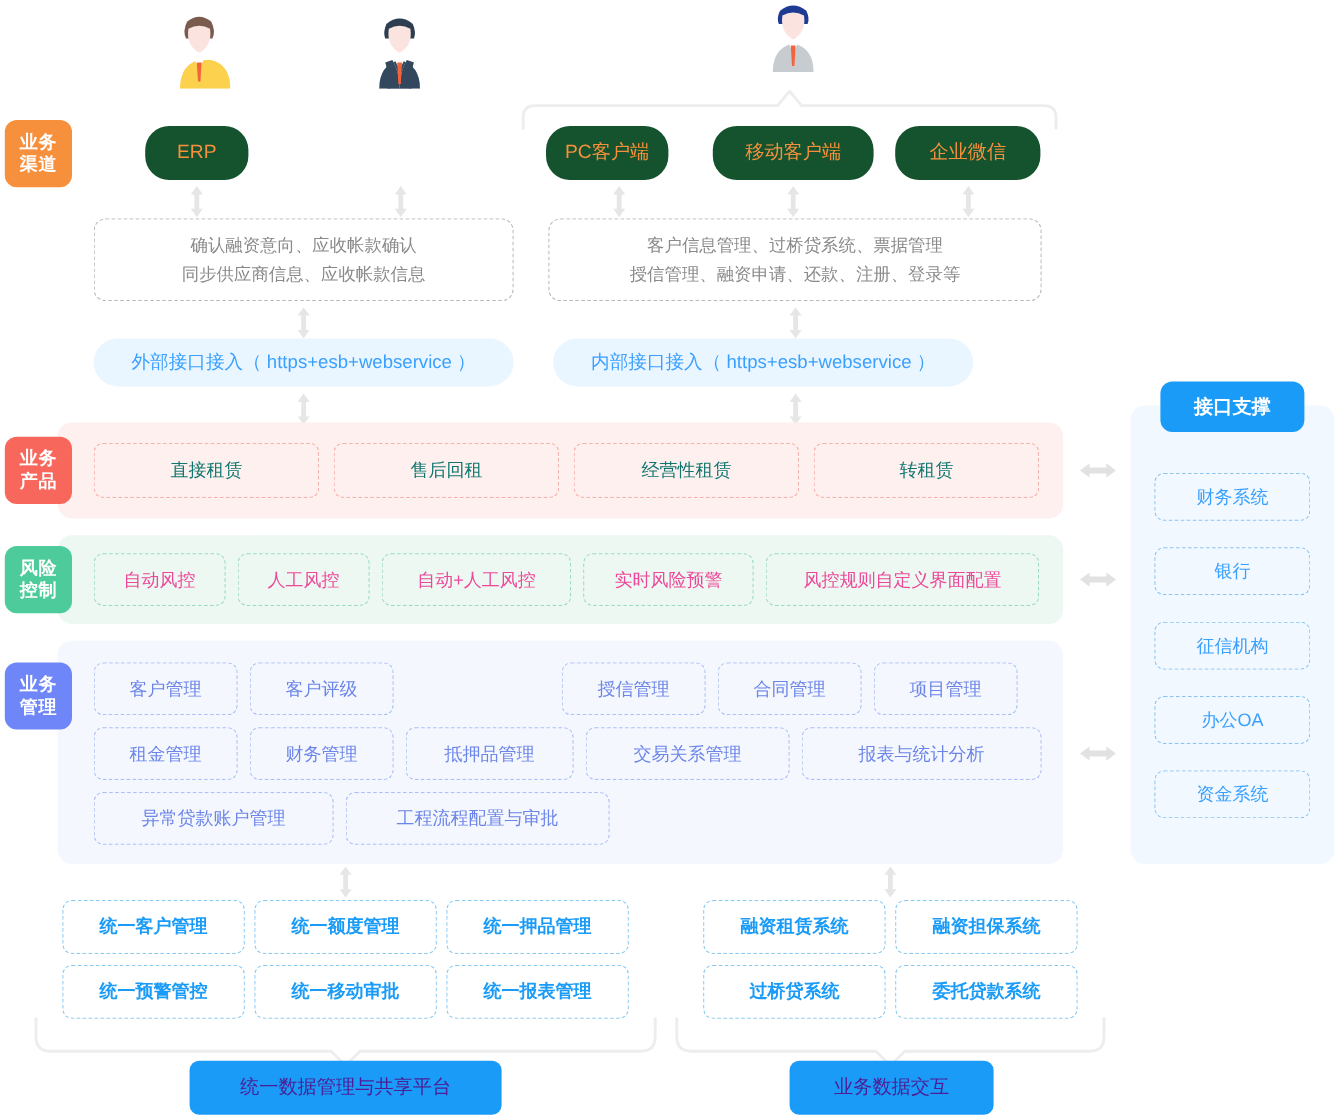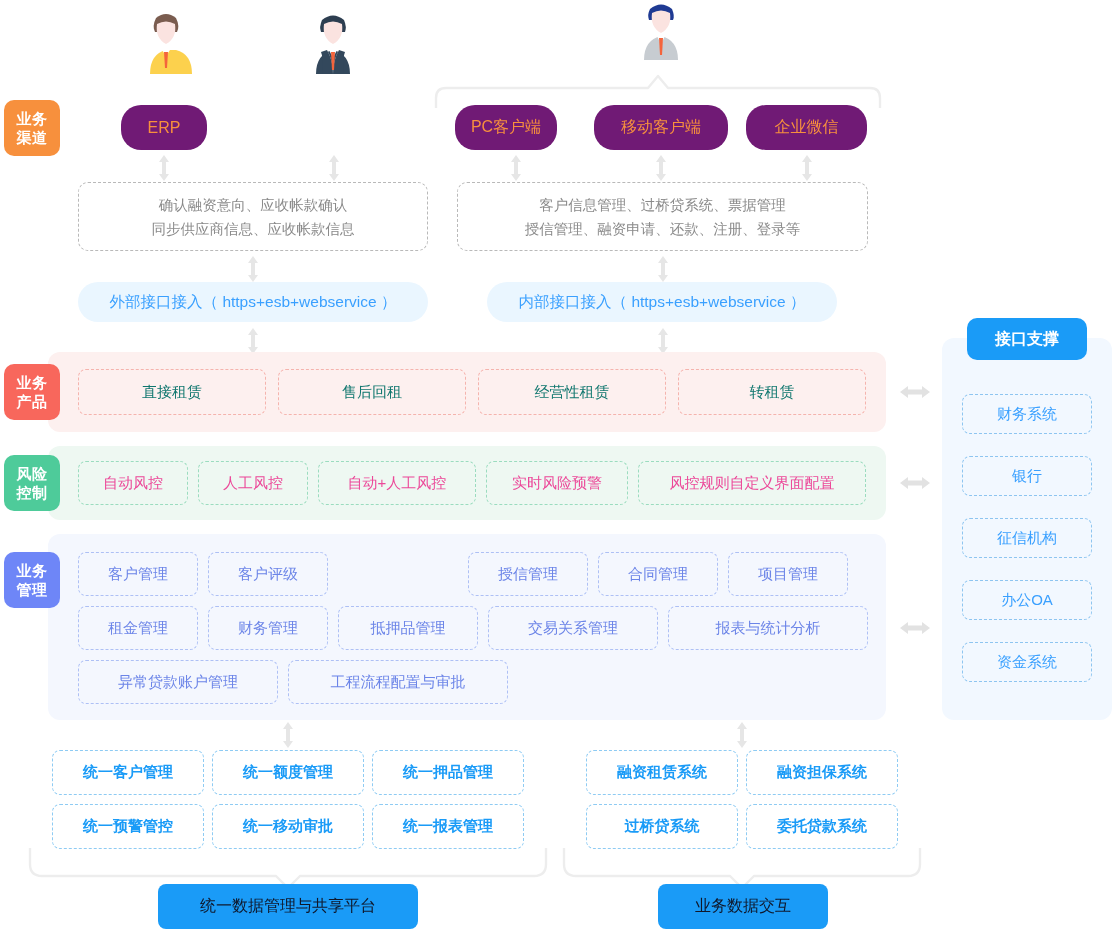--- a/index.html
+++ b/index.html
@@ -23,21 +23,21 @@
     display:flex; flex-direction:column; align-items:center; justify-content:center;
     text-align:center; letter-spacing:.5px; z-index:6;
   }
   .tag-orange{ background:#f7903d; }
   .tag-red{ background:#f8675c; }
   .tag-green{ background:#4ecb9a; }
   .tag-blue{ background:#6e86f7; }
 
   
   .pill{
-    position:absolute; background:#701a75; border-radius:20px;
+    position:absolute; background:#14532d; border-radius:20px;
     color:#f7903d; font-size:16px;
     display:flex; align-items:center; justify-content:center;
   }
 
   
   .note{
     position:absolute; border:1px dashed #b9b9b9; border-radius:10px;
     color:#8a8a8a; font-size:14.5px; line-height:24px; text-align:center;
     display:flex; flex-direction:column; align-items:center; justify-content:center;
   }
@@ -77,21 +77,21 @@
   }
   .support-item{
     position:absolute; border:1px dashed #8ec5f0; border-radius:8px;
     color:#3aa0ff; font-size:15px;
     display:flex; align-items:center; justify-content:center;
   }
 
   
   .cta{
     position:absolute; background:#1a9bf7; border-radius:8px;
-    color:#0f172a; font-size:16px;
+    color:#4c1d95; font-size:16px;
     display:flex; align-items:center; justify-content:center;
   }
 
   
   .v-arrow{ position:absolute; width:14px; height:26px; }
   .h-arrow{ position:absolute; width:30px; height:16px; }
 
   
   .bracket{ position:absolute; }
 </style>
@@ -189,21 +189,21 @@
   </div>
 
   <svg class="v-arrow" style="left:246px;top:256px;" viewBox="0 0 14 26">
     <path d="M7 0 L12 7 L9 7 L9 19 L12 19 L7 26 L2 19 L5 19 L5 7 L2 7 Z" fill="#e6e6e6"></path>
   </svg>
   <svg class="v-arrow" style="left:656px;top:256px;" viewBox="0 0 14 26">
     <path d="M7 0 L12 7 L9 7 L9 19 L12 19 L7 26 L2 19 L5 19 L5 7 L2 7 Z" fill="#e6e6e6"></path>
   </svg>
 
   <div class="iface" style="left:78px;top:282px;width:350px;height:40px;">外部接口接入（ https+esb+webservice ）</div>
-  <div class="iface" style="left:487px;top:282px;width:350px;height:40px;">内部接口接入（ https+esb+webservice ）</div>
+  <div class="iface" style="left:461px;top:282px;width:350px;height:40px;">内部接口接入（ https+esb+webservice ）</div>
 
   <svg class="v-arrow" style="left:246px;top:328px;" viewBox="0 0 14 26">
     <path d="M7 0 L12 7 L9 7 L9 19 L12 19 L7 26 L2 19 L5 19 L5 7 L2 7 Z" fill="#e6e6e6"></path>
   </svg>
   <svg class="v-arrow" style="left:656px;top:328px;" viewBox="0 0 14 26">
     <path d="M7 0 L12 7 L9 7 L9 19 L12 19 L7 26 L2 19 L5 19 L5 7 L2 7 Z" fill="#e6e6e6"></path>
   </svg>
 
   <div class="band band-red" style="left:48px;top:352px;width:838px;height:80px;"></div>
   <div class="chip chip-red" style="left:78px;top:369px;width:188px;height:46px;">直接租赁</div>

